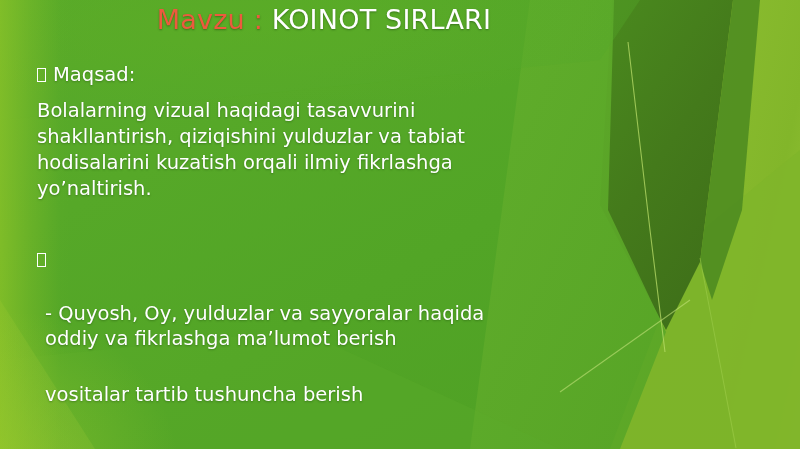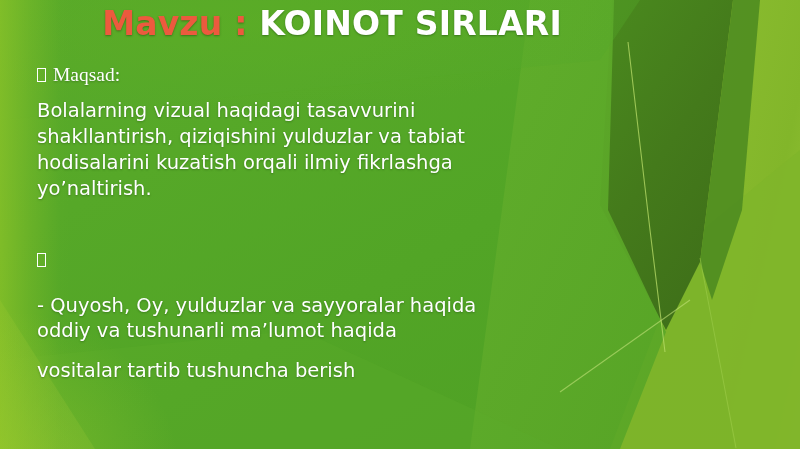--- a/index.html
+++ b/index.html
@@ -37,59 +37,58 @@
     position:absolute;left:0;top:-60px;width:620px;height:170px;
     background:radial-gradient(ellipse at 40% 50%,
         rgba(95,175,35,.45) 0%, rgba(95,175,35,0) 72%);
     pointer-events:none;
   }
 
   
   .content{position:absolute;inset:0;}
 
   .title{
-    position:absolute;left:12px;top:4px;width:640px;
+    position:absolute;left:4px;top:4px;width:640px;
     text-align:center;
-    font-size:33px;font-weight:bold;
+    font-size:27px;font-weight:normal;
     letter-spacing:.2px;
     white-space:nowrap;
     text-shadow:0 1px 2px rgba(20,60,10,.45);
   }
   .title .tpart-red{color:#ec5a3e;}
   .title .tpart-white{color:#ffffff;}
 
   .body{
     position:absolute;left:37px;top:62px;width:560px;
     color:#ffffff;
     font-size:19.5px;
     line-height:1.33;
     text-shadow:0 1px 2px rgba(25,70,12,.40);
   }
   .heading-line{
     font-size:19.5px;
     margin:0 0 10px 0;
     white-space:nowrap;
-    font-family:Liberation Serif, serif;
   }
   .heading-line .tofu{
     display:inline-block;
     width:9px;height:14px;
     border:1.3px solid #ffffff;
     margin-right:7px;
     vertical-align:-1px;
     box-sizing:border-box;
   }
   .para{margin:0;}
   .para-line{display:block;white-space:nowrap;}
 
   .gap-lg{height:45px;}
   .gap-sm{height:14px;}
   .gap-xs{height:10px;}
 
-  .bullet{margin:0;}
+  .bullet{margin:8px;}
   .bullet .bline{display:block;white-space:nowrap;}
 </style>
 </head>
 <body>
 
 <div class="slide">
 
   <div class="bg-layer">
     <svg viewBox="0 0 800 449" preserveAspectRatio="none" aria-hidden="true">
       <defs>
@@ -170,21 +169,21 @@
       <div class="gap-lg"></div>
 
       <div class="heading-line">
         <span class="tofu"></span>
       </div>
 
       <div class="gap-xs"></div>
 
       <div class="bullet">
         <span class="bline">- Quyosh, Oy, yulduzlar va sayyoralar haqida</span>
-        <span class="bline">oddiy va tushunarli ma’lumot haqida</span>
+        <span class="bline">oddiy va fikrlashga ma’lumot berish</span>
       </div>
 
       <div class="gap-sm"></div>
 
       <div class="bullet">
         <span class="bline">vositalar tartib tushuncha berish</span>
       </div>
 
     </div>
   </div>

